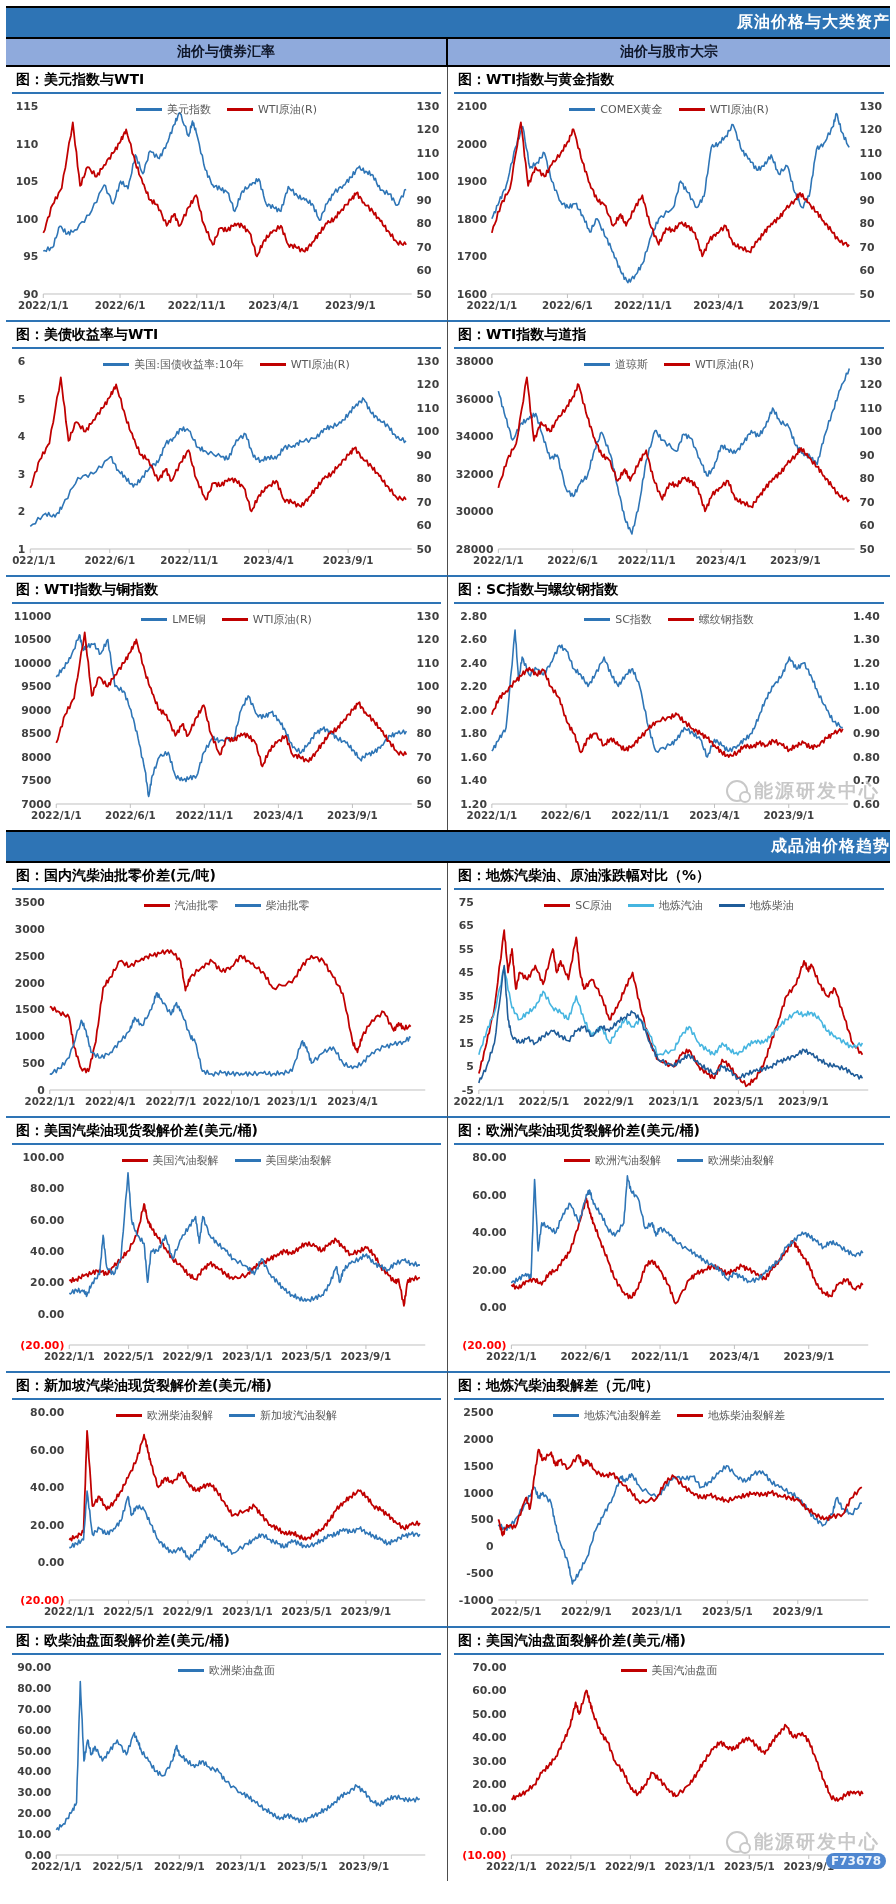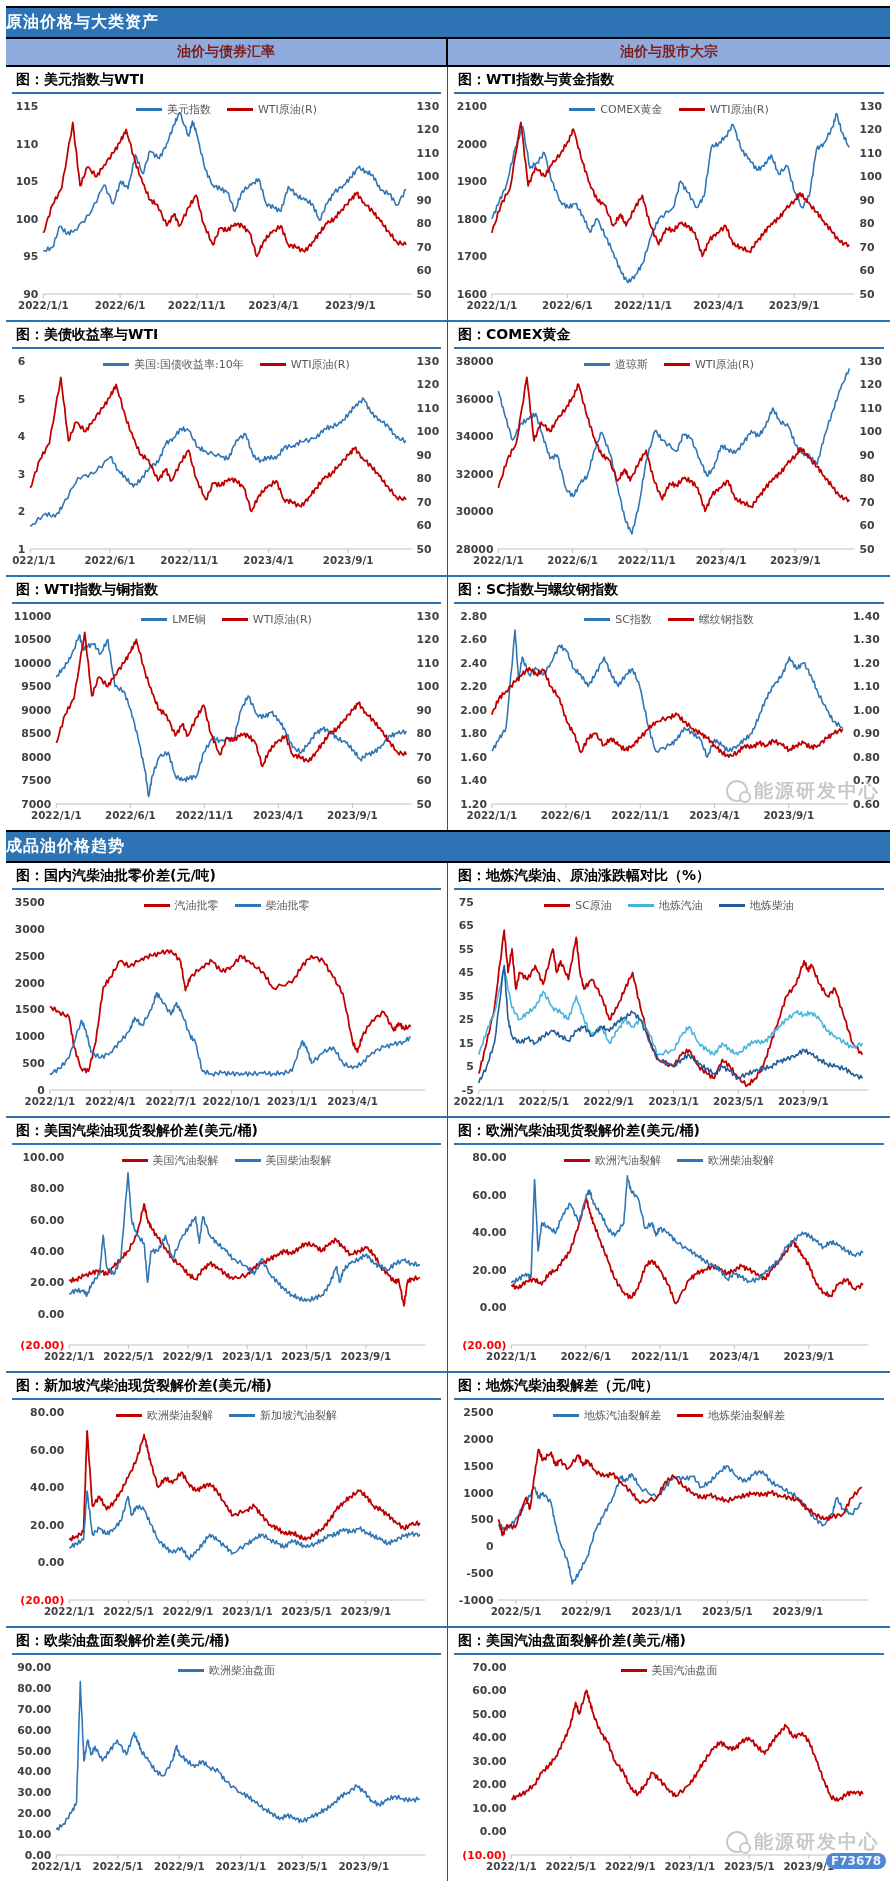--- a/index.html
+++ b/index.html
@@ -1,20 +1,20 @@
 <!DOCTYPE html>
 <html><head>
 <meta charset="utf-8">
 <style>
   html,body{margin:0;padding:0;background:#fff;}
   body{width:896px;font-family:"DejaVu Sans","Liberation Sans",sans-serif;}
   .page{width:884px;margin:0 auto;padding-top:6px;position:relative;}
-  .sec-bar{background:#2E74B5;color:#fff;font-weight:bold;font-size:16px;text-align:left;
+  .sec-bar{background:#2E74B5;color:#fff;font-weight:bold;font-size:16px;text-align:right;
            padding:4px 0;border-top:2px solid #000;border-bottom:2px solid #000;letter-spacing:1px;}
-  .sec-cols{display:grid;grid-template-columns:1fr 1fr;background:#8FAADC;color:#7f1d1d;
+  .sec-cols{display:grid;grid-template-columns:1fr 1fr;background:#8FAADC;color:#0f172a;
             font-weight:bold;font-size:14px;text-align:center;border-bottom:2px solid #000;}
   .sec-cols .sec-col{padding:4px 0;}
   .sec-cols .sec-col:first-child{border-right:2px solid #000;}
   .sec2{margin-top:0;}
   .chart-grid{display:grid;grid-template-columns:1fr 1fr;}
   .cell{position:relative;padding:3px 6px 4px;}
   .chart-grid .cell:nth-child(odd){border-right:1px solid #4d4d4d;}
   .chart-grid .cell:nth-child(n+3){border-top:2px solid #2E74B5;}
   .chart-title{font-weight:bold;font-size:14px;color:#000;padding:1px 2px 3px 4px;
                border-bottom:2px solid #2E74B5;white-space:nowrap;}
@@ -177,21 +177,21 @@
               <span class="lg-txt">美国:国债收益率:10年</span>
             </span>
             <span class="lg-item">
               <span class="lg-line" style="background: rgb(192, 0, 0);"></span>
               <span class="lg-txt">WTI原油(R)</span>
             </span>
           </div>
         </div>
       </div>
       <div class="cell">
-        <div class="chart-title">图：COMEX黄金</div>
+        <div class="chart-title">图：WTI指数与道指</div>
         <div class="plot" style="height: 222px;">
           <svg viewBox="0 0 436 222" preserveAspectRatio="none">
             <line x1="45" y1="200" x2="406.2" y2="200" stroke="#BFBFBF" stroke-width="1"></line>
             <line x1="45" y1="200" x2="45" y2="204" stroke="#BFBFBF" stroke-width="1"></line>
             <text x="45" y="215" text-anchor="middle" font-size="10.5" font-weight="bold" fill="#404040">2022/1/1</text>
             <line x1="120.25601999999849" y1="200" x2="120.25601999999849" y2="204" stroke="#BFBFBF" stroke-width="1"></line>
             <text x="120.25601999999849" y="215" text-anchor="middle" font-size="10.5" font-weight="bold" fill="#404040">2022/6/1</text>
             <line x1="195.4939800000015" y1="200" x2="195.4939800000015" y2="204" stroke="#BFBFBF" stroke-width="1"></line>
             <text x="195.4939800000015" y="215" text-anchor="middle" font-size="10.5" font-weight="bold" fill="#404040">2022/11/1</text>
             <line x1="270.75" y1="200" x2="270.75" y2="204" stroke="#BFBFBF" stroke-width="1"></line>

